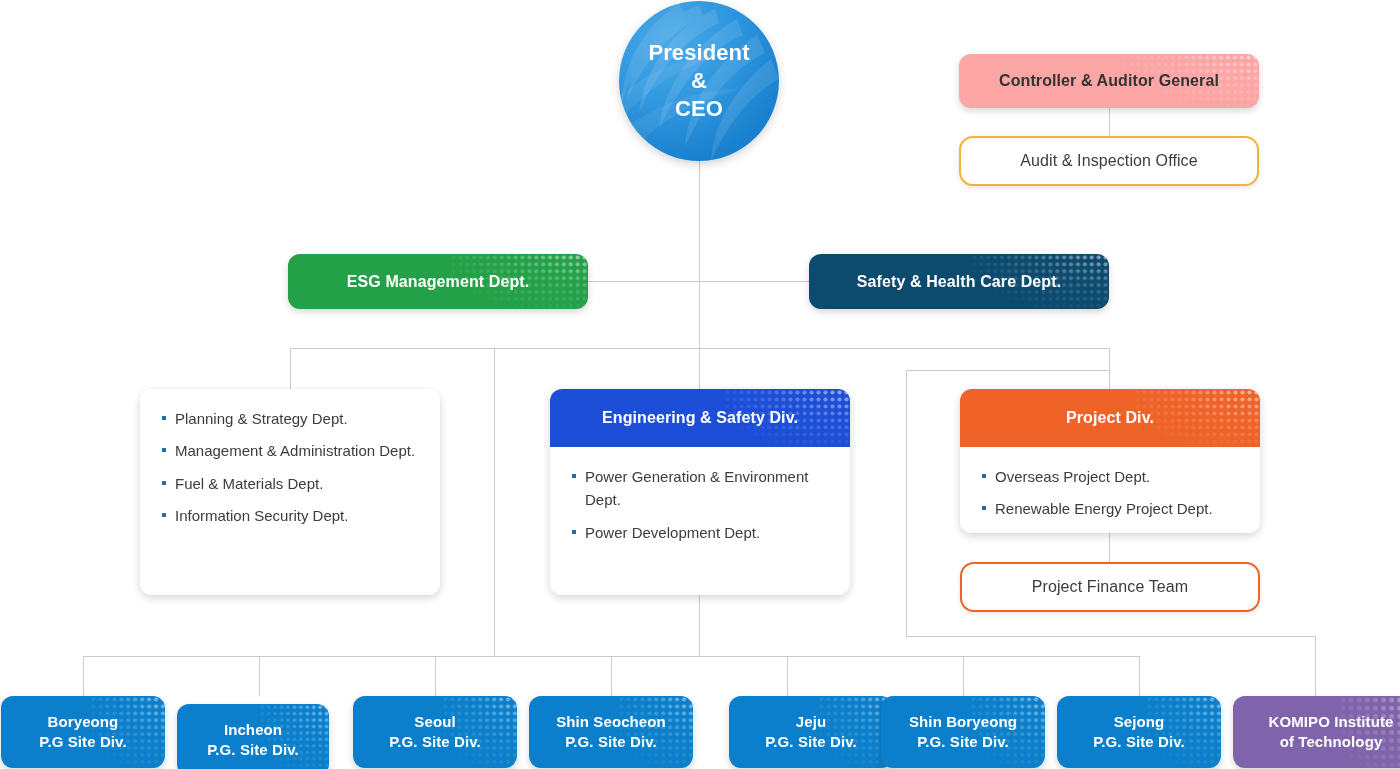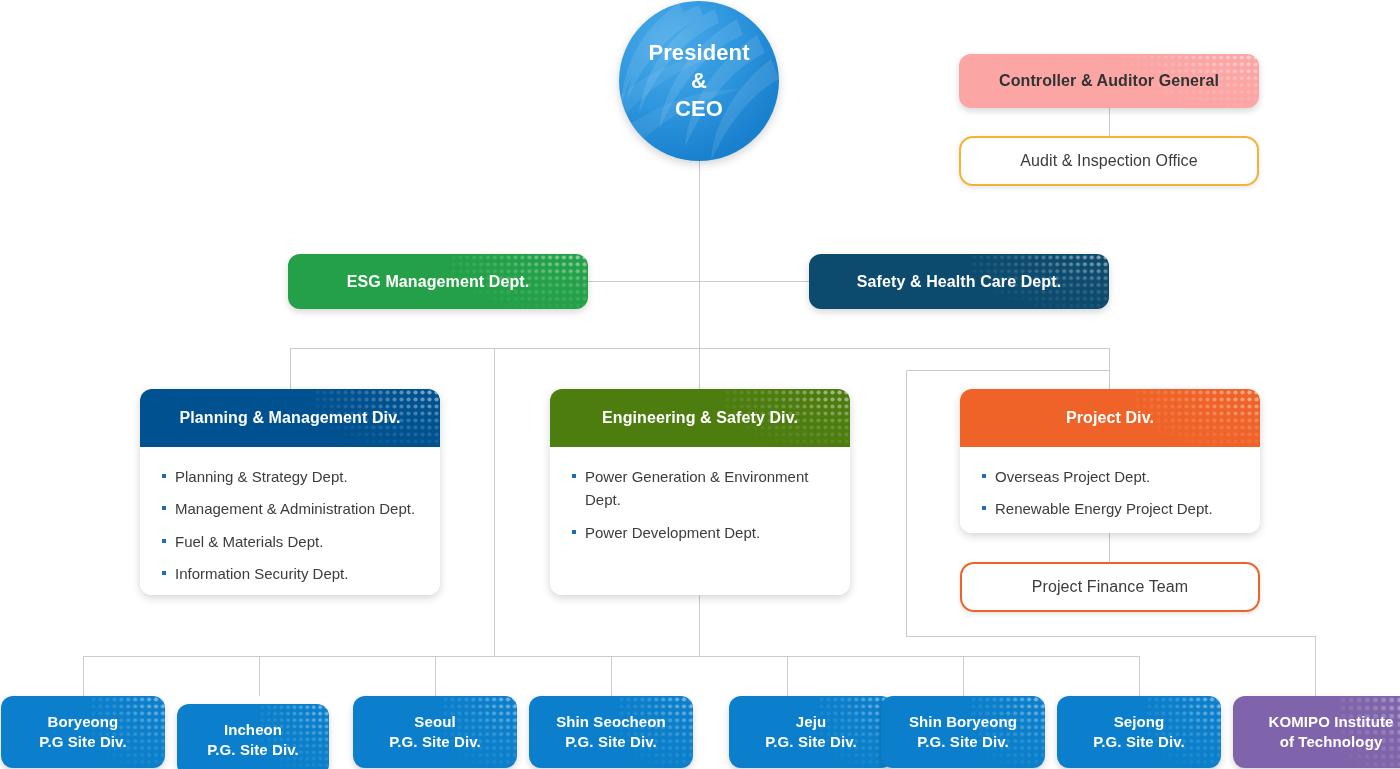--- a/index.html
+++ b/index.html
@@ -235,61 +235,42 @@
         <mask id="mG2">
             <rect width="140" height="55" fill="url(#fadeG2)"></rect>
           </mask>
       </defs>
       <rect width="140" height="55" fill="url(#dotG2)" mask="url(#mG2)"></rect>
     </svg>
     <span class="txt">Safety &amp; Health Care Dept.</span>
   </div>
 
   <div class="card" style="left:140px; top:389px; width:300px; height:206px;">
-    <div class="card-head" style="background:#00518f;">
-      <svg class="dots" viewBox="0 0 126 58" preserveAspectRatio="none">
-        <defs>
-          <radialGradient id="fadeN" cx="100%" cy="0%" r="115%">
-            <stop offset="0%" stop-color="#ffffff" stop-opacity=".55"></stop>
-            <stop offset="55%" stop-color="#ffffff" stop-opacity=".18"></stop>
-            <stop offset="100%" stop-color="#ffffff" stop-opacity="0"></stop>
-          </radialGradient>
-          <pattern id="dotN" width="7" height="7" patternUnits="userSpaceOnUse">
-            <circle cx="3.5" cy="3.5" r="2.1" fill="#ffffff"></circle>
-          </pattern>
-          <mask id="mN">
-              <rect width="126" height="58" fill="url(#fadeN)"></rect>
-            </mask>
-        </defs>
-        <rect width="126" height="58" fill="url(#dotN)" mask="url(#mN)"></rect>
-      </svg>
-      <span class="txt">Planning &amp; Management Div.</span>
+    <div class="card-body">
+      <div class="dept">
+        <span class="bullet"></span>
+        <span>Planning &amp; Strategy Dept.</span>
+      </div>
+      <div class="dept">
+        <span class="bullet"></span>
+        <span>Management &amp; Administration Dept.</span>
+      </div>
+      <div class="dept">
+        <span class="bullet"></span>
+        <span>Fuel &amp; Materials Dept.</span>
+      </div>
+      <div class="dept">
+        <span class="bullet"></span>
+        <span>Information Security Dept.</span>
+      </div>
     </div>
-    <div class="card-body">
-      <div class="dept">
-        <span class="bullet"></span>
-        <span>Planning &amp; Strategy Dept.</span>
-      </div>
-      <div class="dept">
-        <span class="bullet"></span>
-        <span>Management &amp; Administration Dept.</span>
-      </div>
-      <div class="dept">
-        <span class="bullet"></span>
-        <span>Fuel &amp; Materials Dept.</span>
-      </div>
-      <div class="dept">
-        <span class="bullet"></span>
-        <span>Information Security Dept.</span>
-      </div>
-    </div>
   </div>
 
   <div class="card" style="left:550px; top:389px; width:300px; height:206px;">
-    <div class="card-head" style="background:#4d7c0f;">
+    <div class="card-head" style="background:#1d4ed8;">
       <svg class="dots" viewBox="0 0 126 58" preserveAspectRatio="none">
         <defs>
           <radialGradient id="fadeP" cx="100%" cy="0%" r="115%">
             <stop offset="0%" stop-color="#ffffff" stop-opacity=".55"></stop>
             <stop offset="55%" stop-color="#ffffff" stop-opacity=".18"></stop>
             <stop offset="100%" stop-color="#ffffff" stop-opacity="0"></stop>
           </radialGradient>
           <pattern id="dotP" width="7" height="7" patternUnits="userSpaceOnUse">
             <circle cx="3.5" cy="3.5" r="2.1" fill="#ffffff"></circle>
           </pattern>

